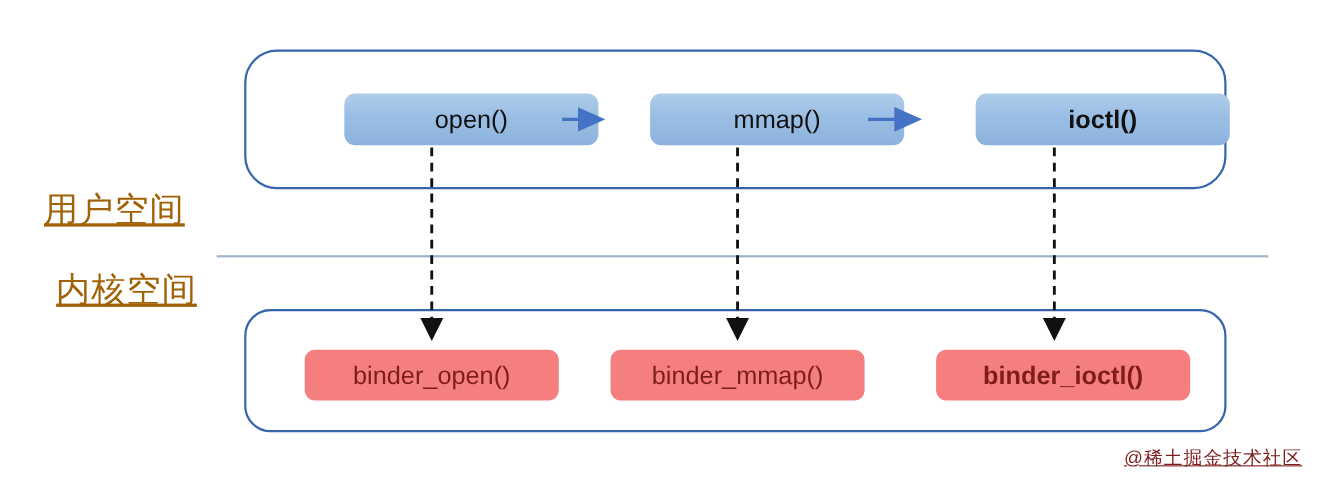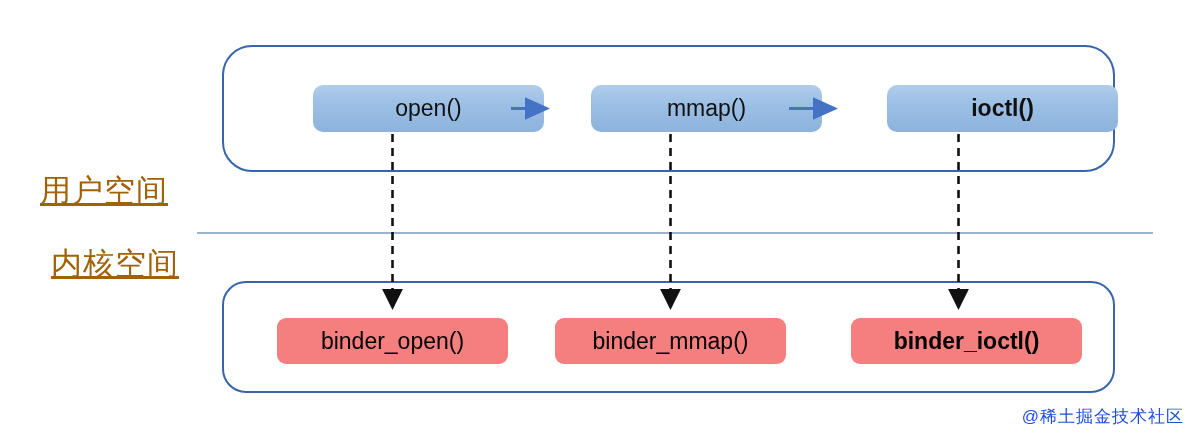--- a/index.html
+++ b/index.html
@@ -71,42 +71,43 @@
     border-radius: 10px;
     background: linear-gradient(180deg, #b0cdeb 0%, #9cbfe4 40%, #8db3dd 100%);
     color: #111111;
     margin-left: 36px;
   }
   .func-box.red {
     top: 318px;
     height: 46px;
     border-radius: 9px;
     background: #f57e7e;
-    color: #000000;
+    color: #7f1d1d;
   }
   .pos-1 { left: 277px; }
   .pos-2 { left: 555px; }
   .pos-3 { left: 851px; font-weight: bold; }
 
   .arrow-layer {
     position: absolute;
     left: 0;
     top: 0;
     width: 1200px;
     height: 434px;
     pointer-events: none;
   }
 
   .watermark {
     position: absolute;
     right: 16px;
     top: 405px;
     font-size: 17px;
-    color: #1d4ed8;
+    color: #7f1d1d;
     letter-spacing: 1px;
+    text-decoration: underline;
   }
 </style>
 </head>
 <body>
 
 <div class="canvas">
 
   <div class="space-label user">用户空间</div>
   <div class="space-label kernel">内核空间</div>
 

